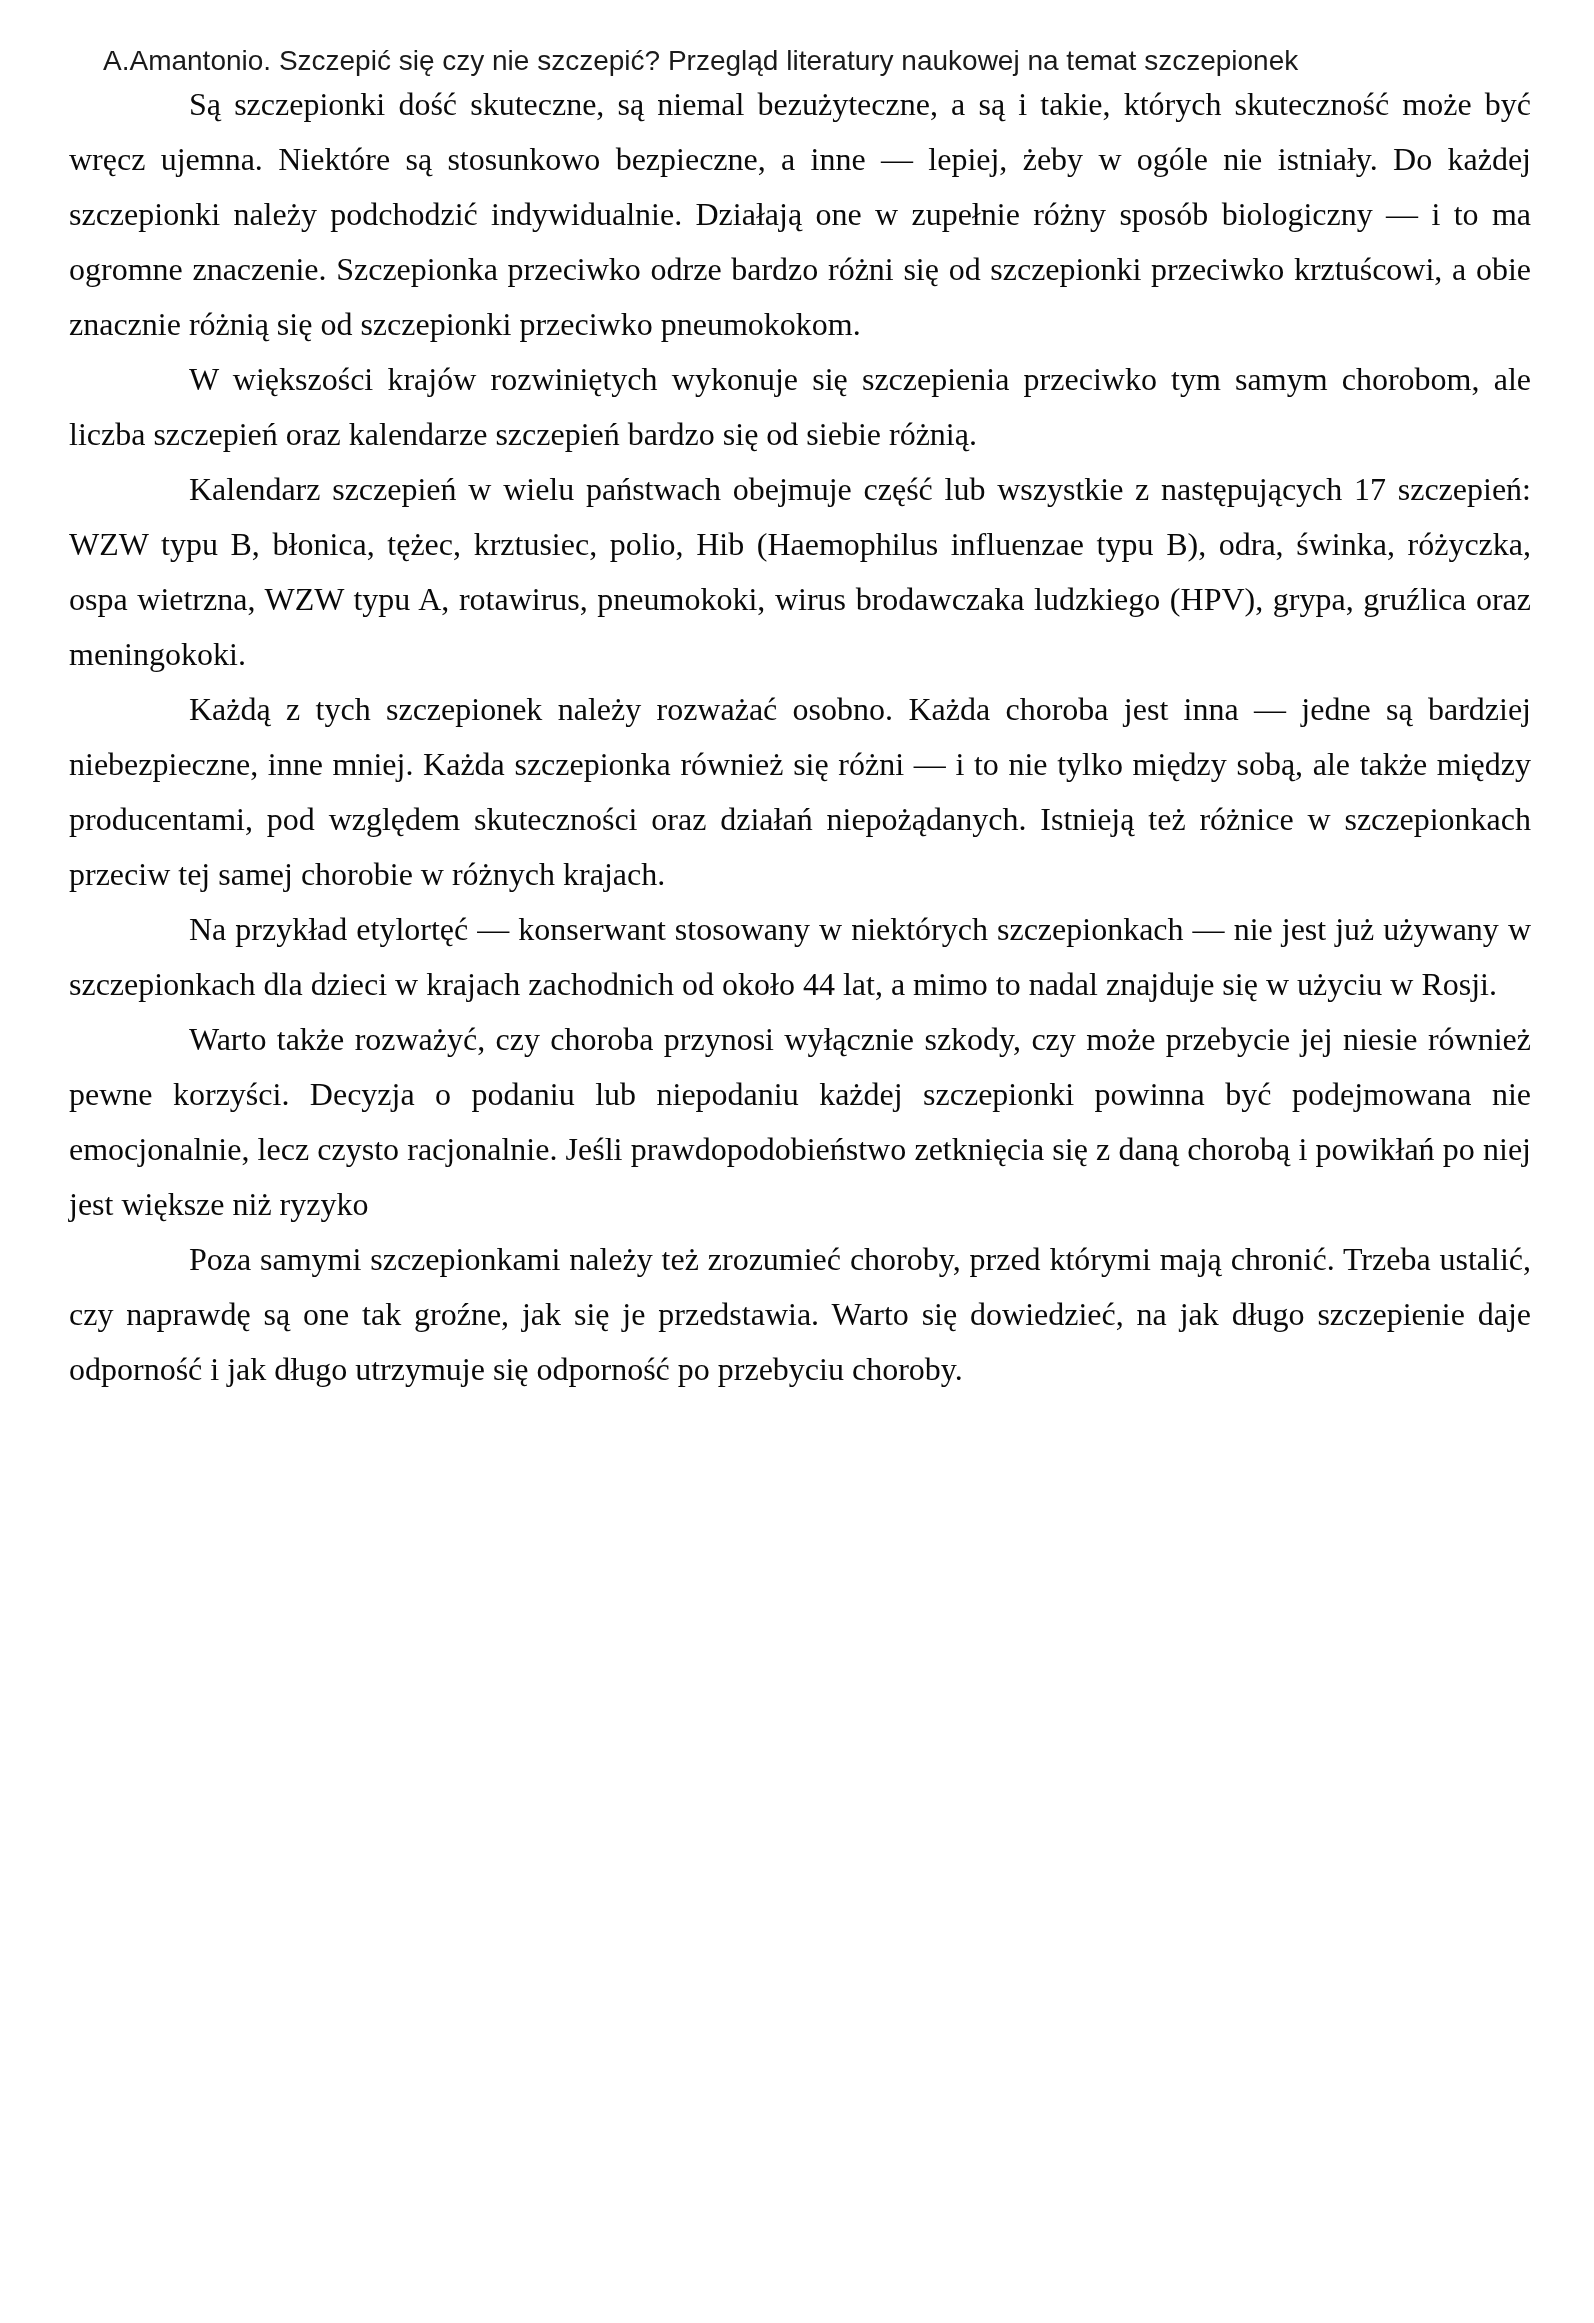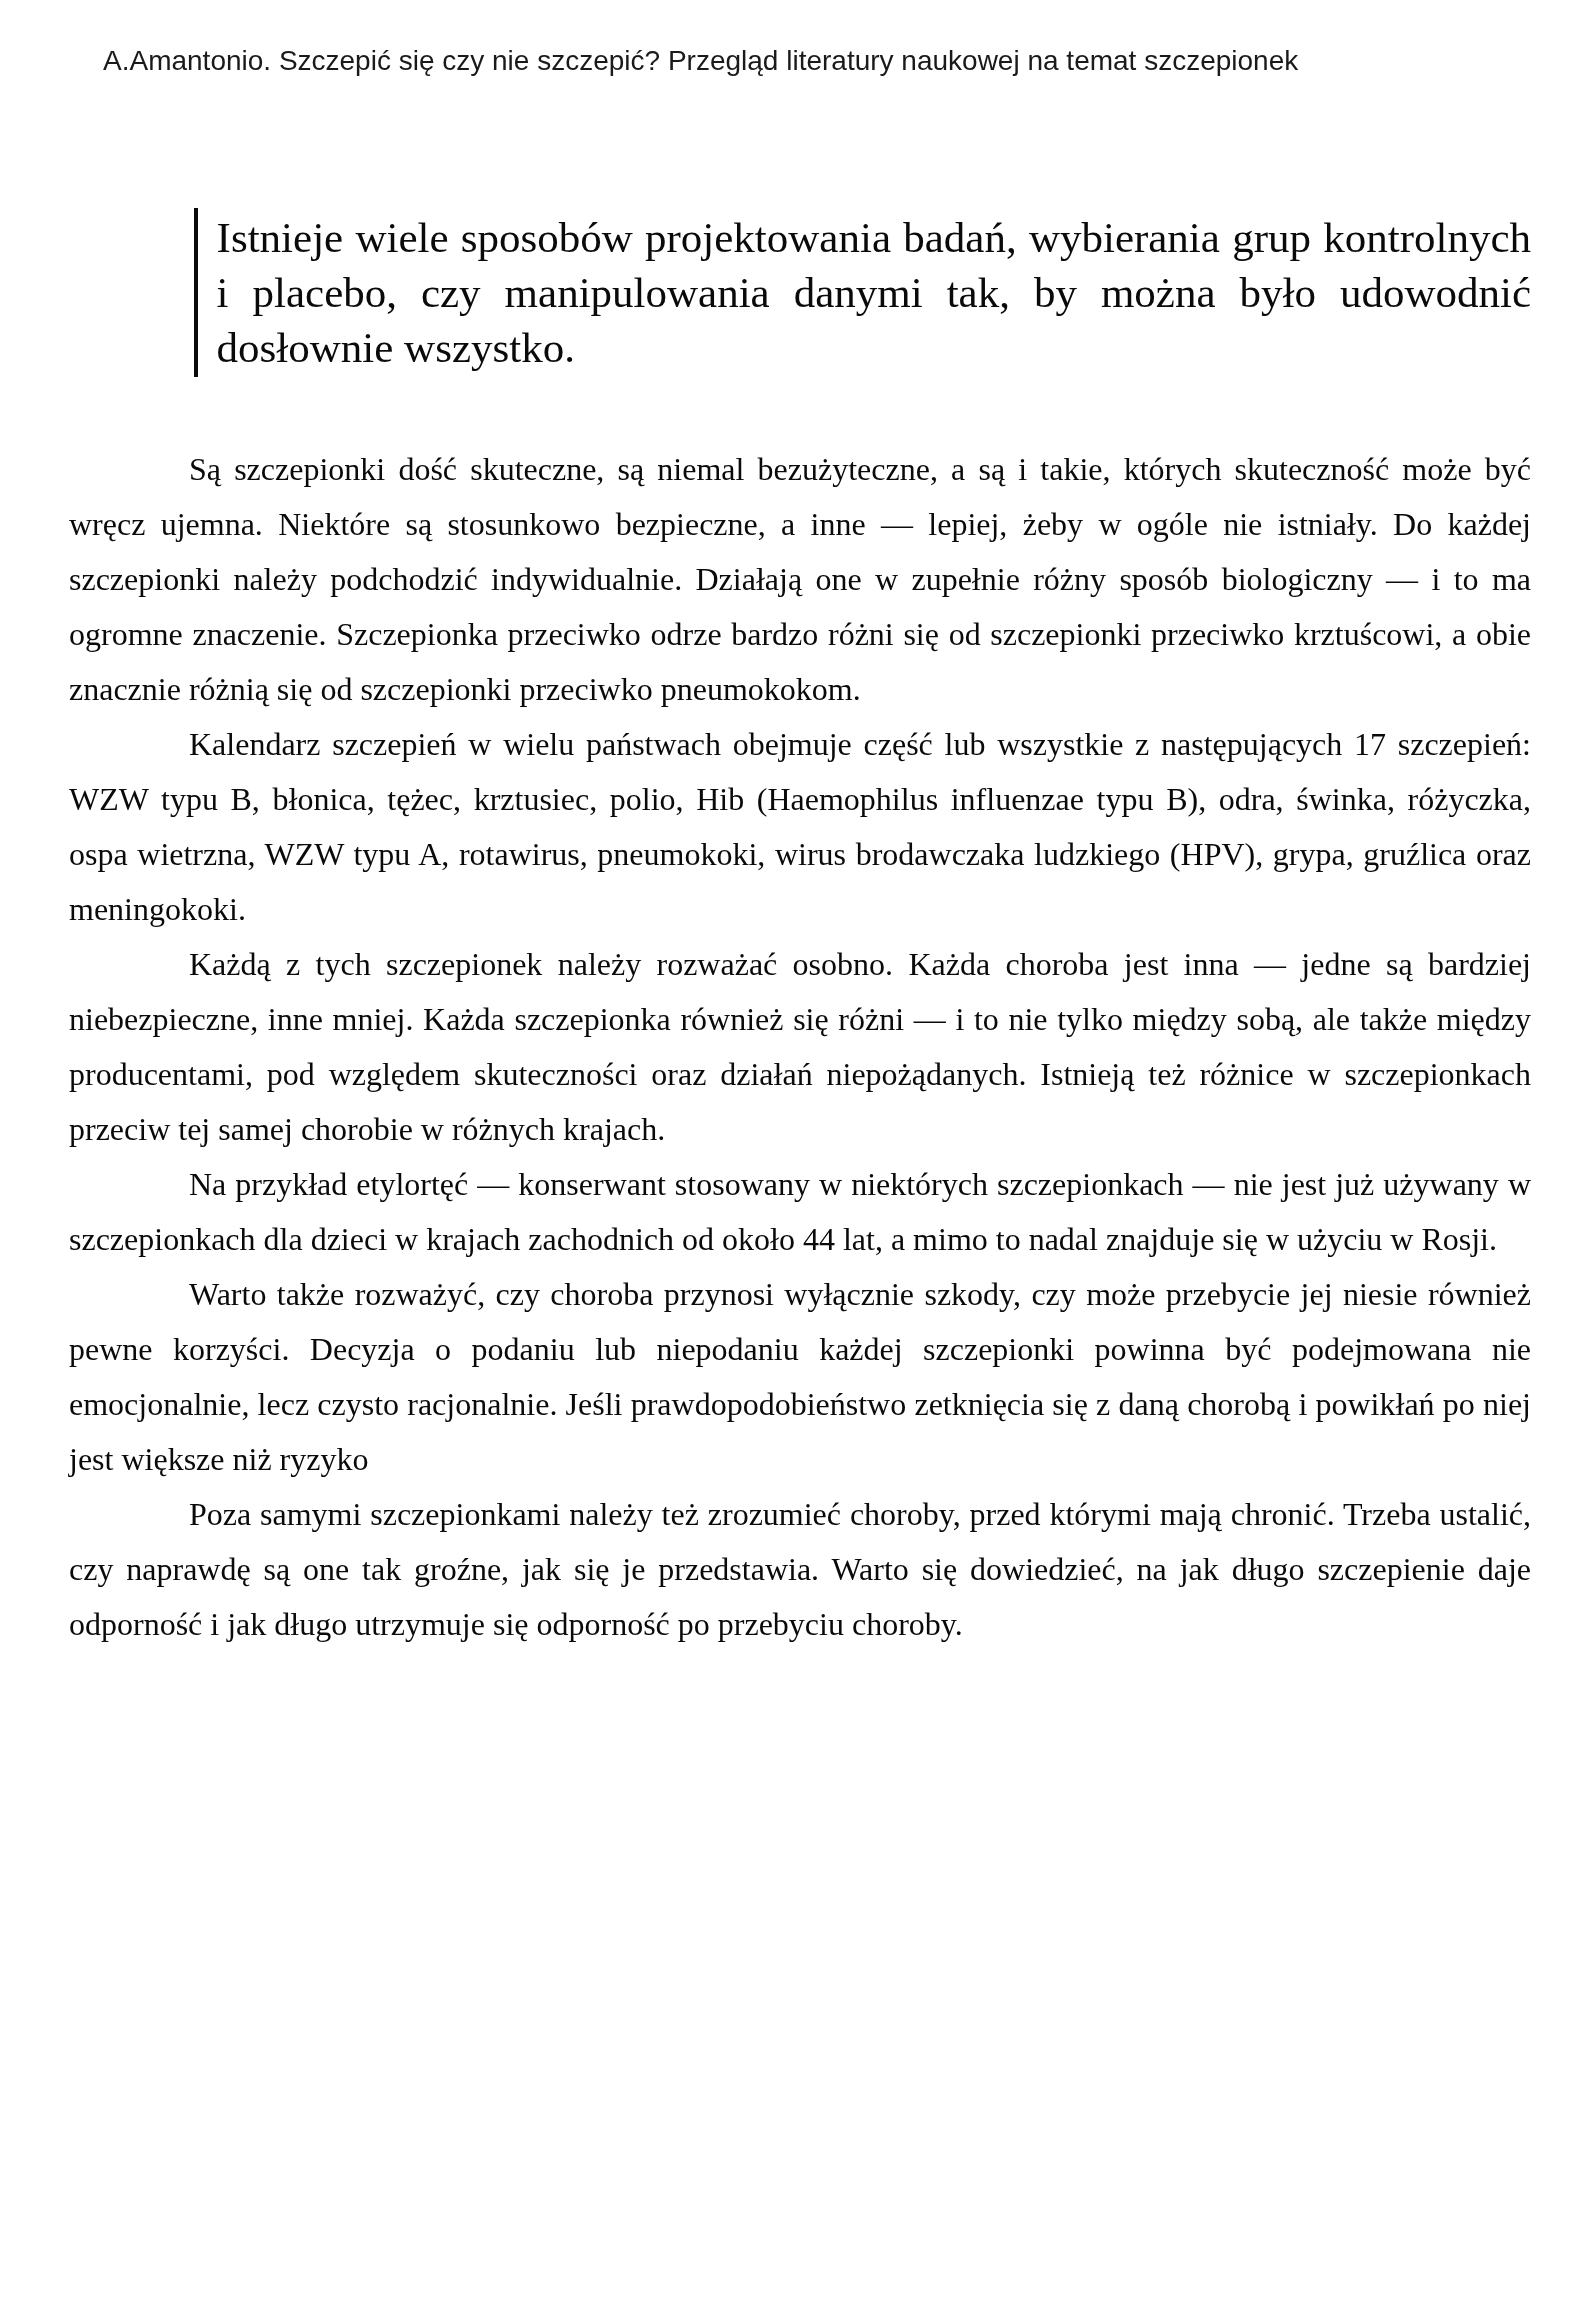--- a/index.html
+++ b/index.html
@@ -50,26 +50,24 @@
     text-indent: 120px;
   }
 </style>
 </head>
 <body>
 
 <div class="page">
 
   <div class="running-header">A.Amantonio. Szczepić się czy nie szczepić? Przegląd literatury naukowej na temat szczepionek</div>
 
-  <blockquote class="quote">
-    <span>Istnieje wiele sposobów projektowania badań, wybierania grup kontrolnych i placebo, czy manipulowania danymi tak, by można było udowodnić dosłownie wszystko.</span>
-  </blockquote>
 
   <div class="body-text">
     <p>Są szczepionki dość skuteczne, są niemal bezużyteczne, a są i takie, których skuteczność może być wręcz ujemna. Niektóre są stosunkowo bezpieczne, a inne — lepiej, żeby w ogóle nie istniały. Do każdej szczepionki należy podchodzić indywidualnie. Działają one w zupełnie różny sposób biologiczny — i to ma ogromne znaczenie. Szczepionka przeciwko odrze bardzo różni się od szczepionki przeciwko krztuścowi, a obie znacznie różnią się od szczepionki przeciwko pneumokokom.</p>
+    <p>W większości krajów rozwiniętych wykonuje się szczepienia przeciwko tym samym chorobom, ale liczba szczepień oraz kalendarze szczepień bardzo się od siebie różnią.</p>
     <p>Kalendarz szczepień w wielu państwach obejmuje część lub wszystkie z następujących 17 szczepień: WZW typu B, błonica, tężec, krztusiec, polio, Hib (Haemophilus influenzae typu B), odra, świnka, różyczka, ospa wietrzna, WZW typu A, rotawirus, pneumokoki, wirus brodawczaka ludzkiego (HPV), grypa, gruźlica oraz meningokoki.</p>
     <p>Każdą z tych szczepionek należy rozważać osobno. Każda choroba jest inna — jedne są bardziej niebezpieczne, inne mniej. Każda szczepionka również się różni — i to nie tylko między sobą, ale także między producentami, pod względem skuteczności oraz działań niepożądanych. Istnieją też różnice w szczepionkach przeciw tej samej chorobie w różnych krajach.</p>
     <p>Na przykład etylortęć — konserwant stosowany w niektórych szczepionkach — nie jest już używany w szczepionkach dla dzieci w krajach zachodnich od około 44 lat, a mimo to nadal znajduje się w użyciu w Rosji.</p>
     <p>Warto także rozważyć, czy choroba przynosi wyłącznie szkody, czy może przebycie jej niesie również pewne korzyści. Decyzja o podaniu lub niepodaniu każdej szczepionki powinna być podejmowana nie emocjonalnie, lecz czysto racjonalnie. Jeśli prawdopodobieństwo zetknięcia się z daną chorobą i powikłań po niej jest większe niż ryzyko</p>
     <p>Poza samymi szczepionkami należy też zrozumieć choroby, przed którymi mają chronić. Trzeba ustalić, czy naprawdę są one tak groźne, jak się je przedstawia. Warto się dowiedzieć, na jak długo szczepienie daje odporność i jak długo utrzymuje się odporność po przebyciu choroby.</p>
   </div>
 
 </div>
 
 

